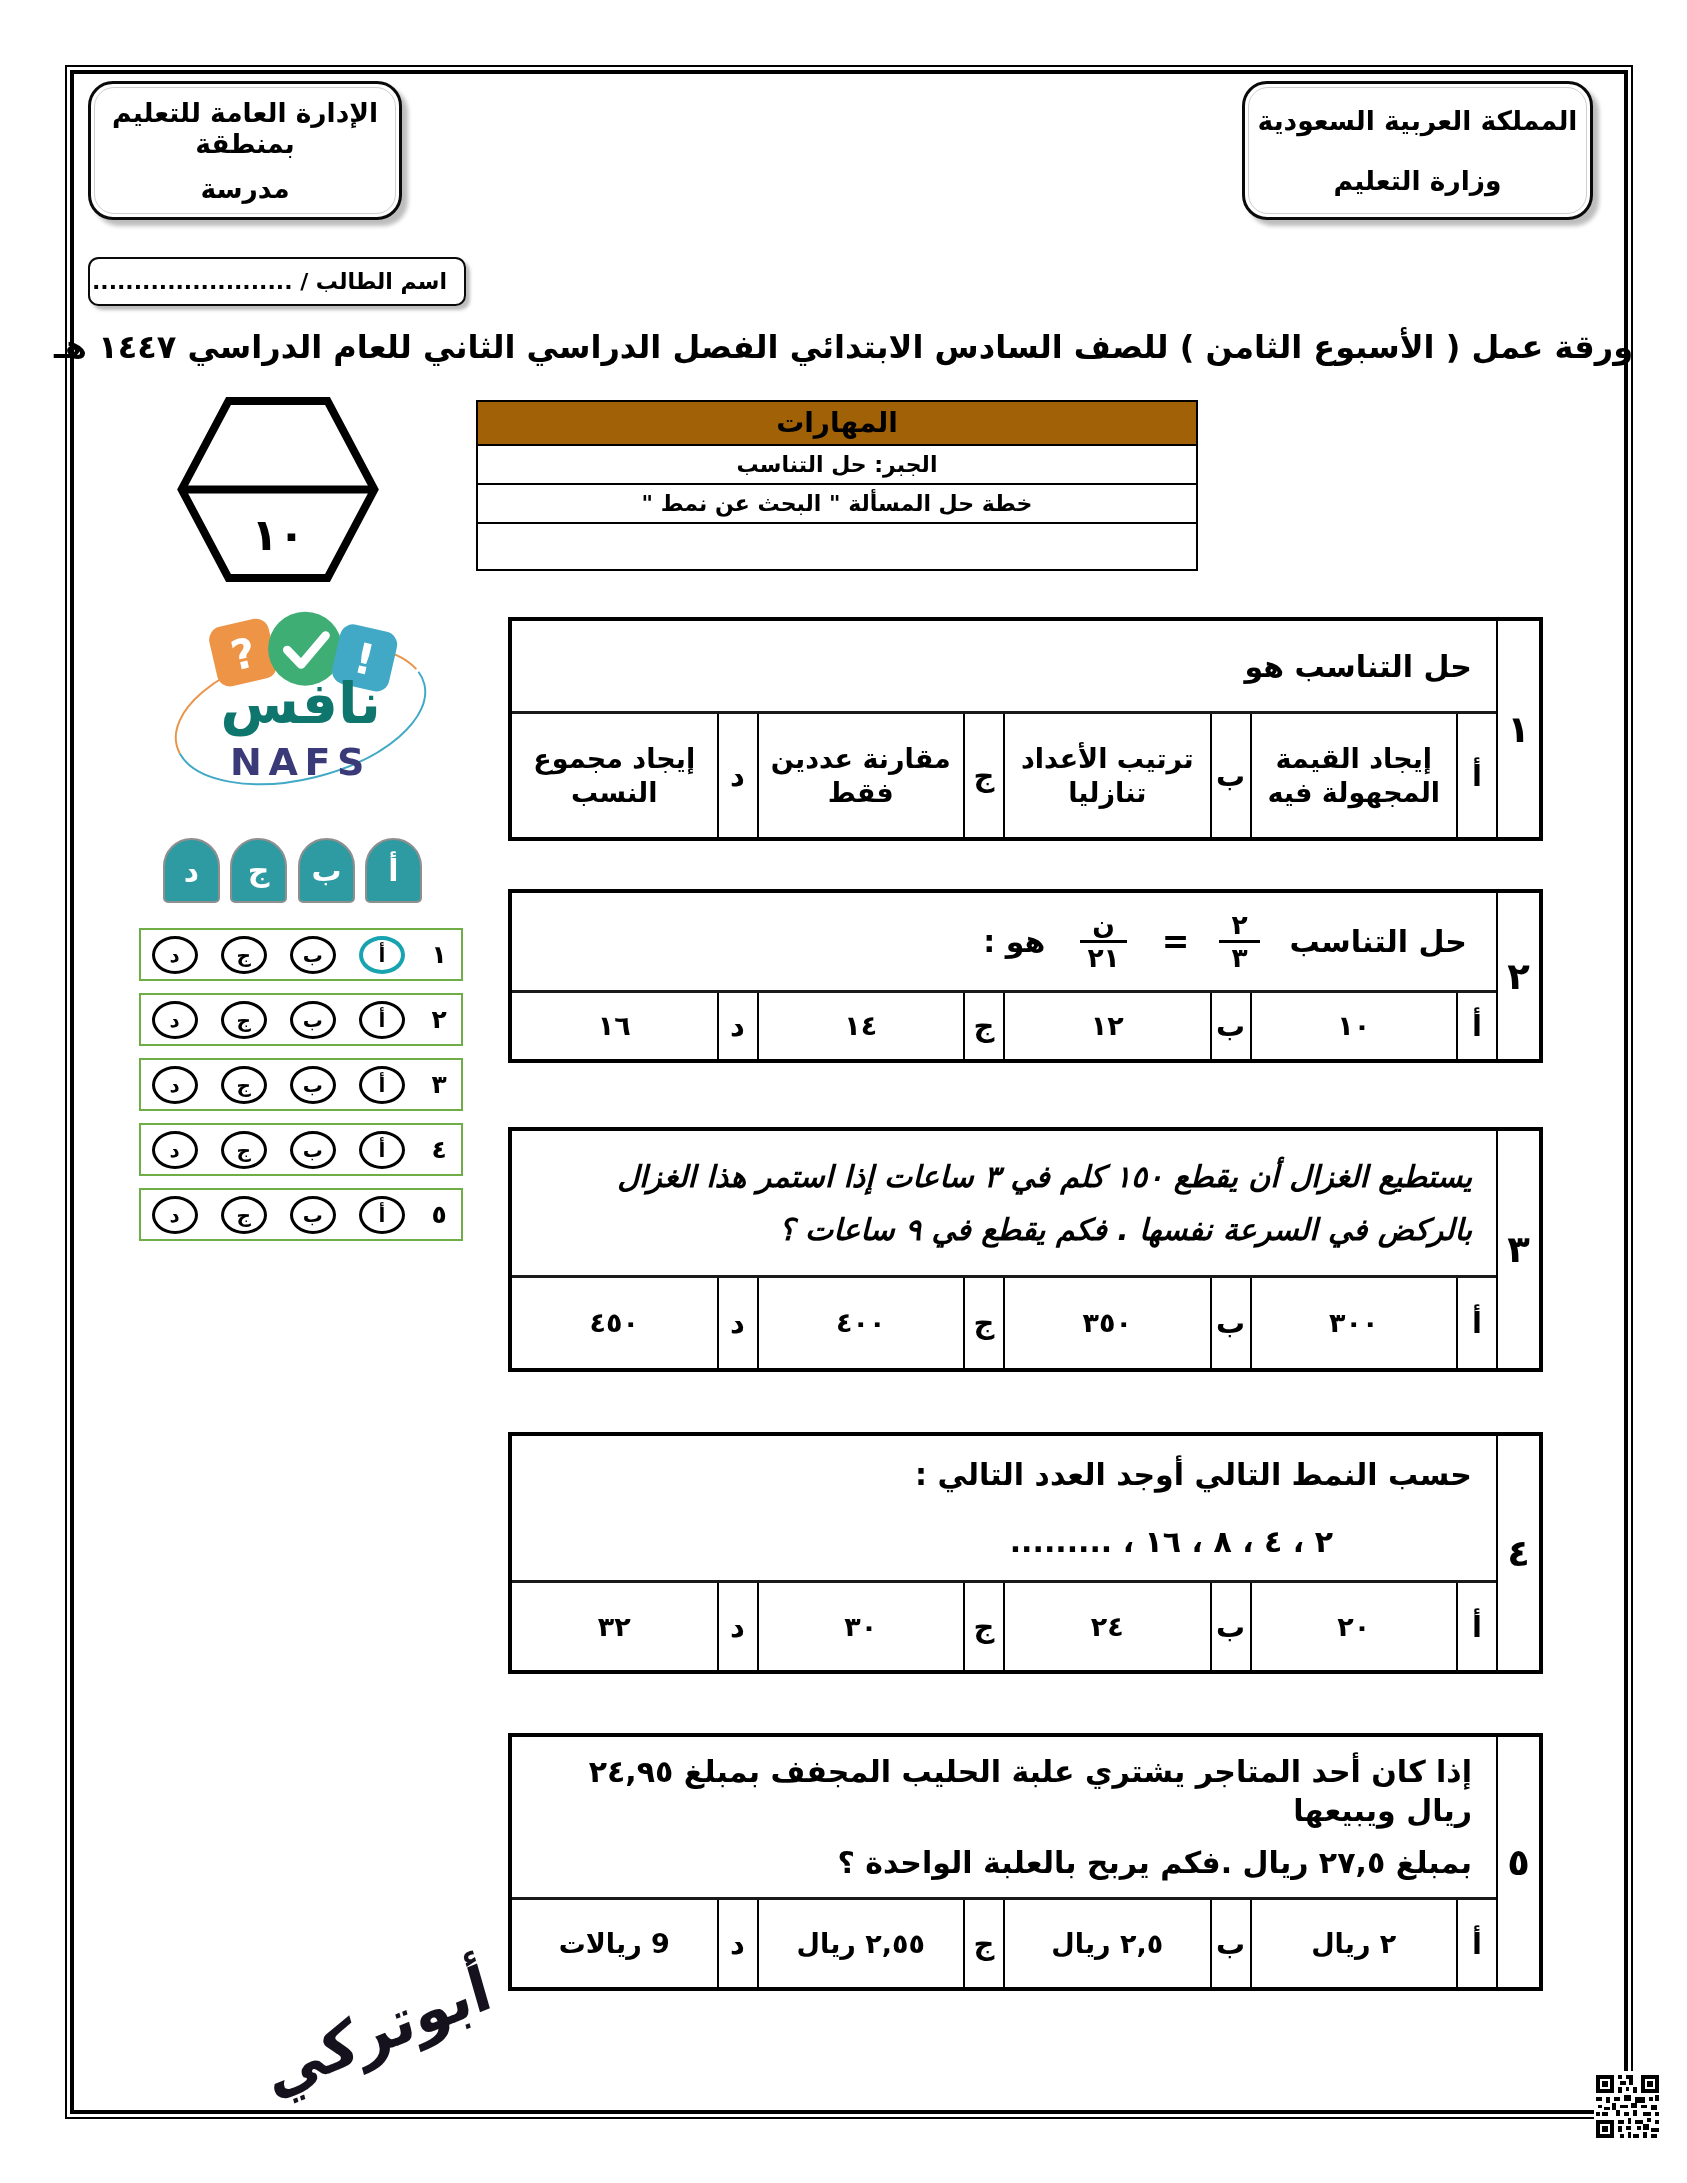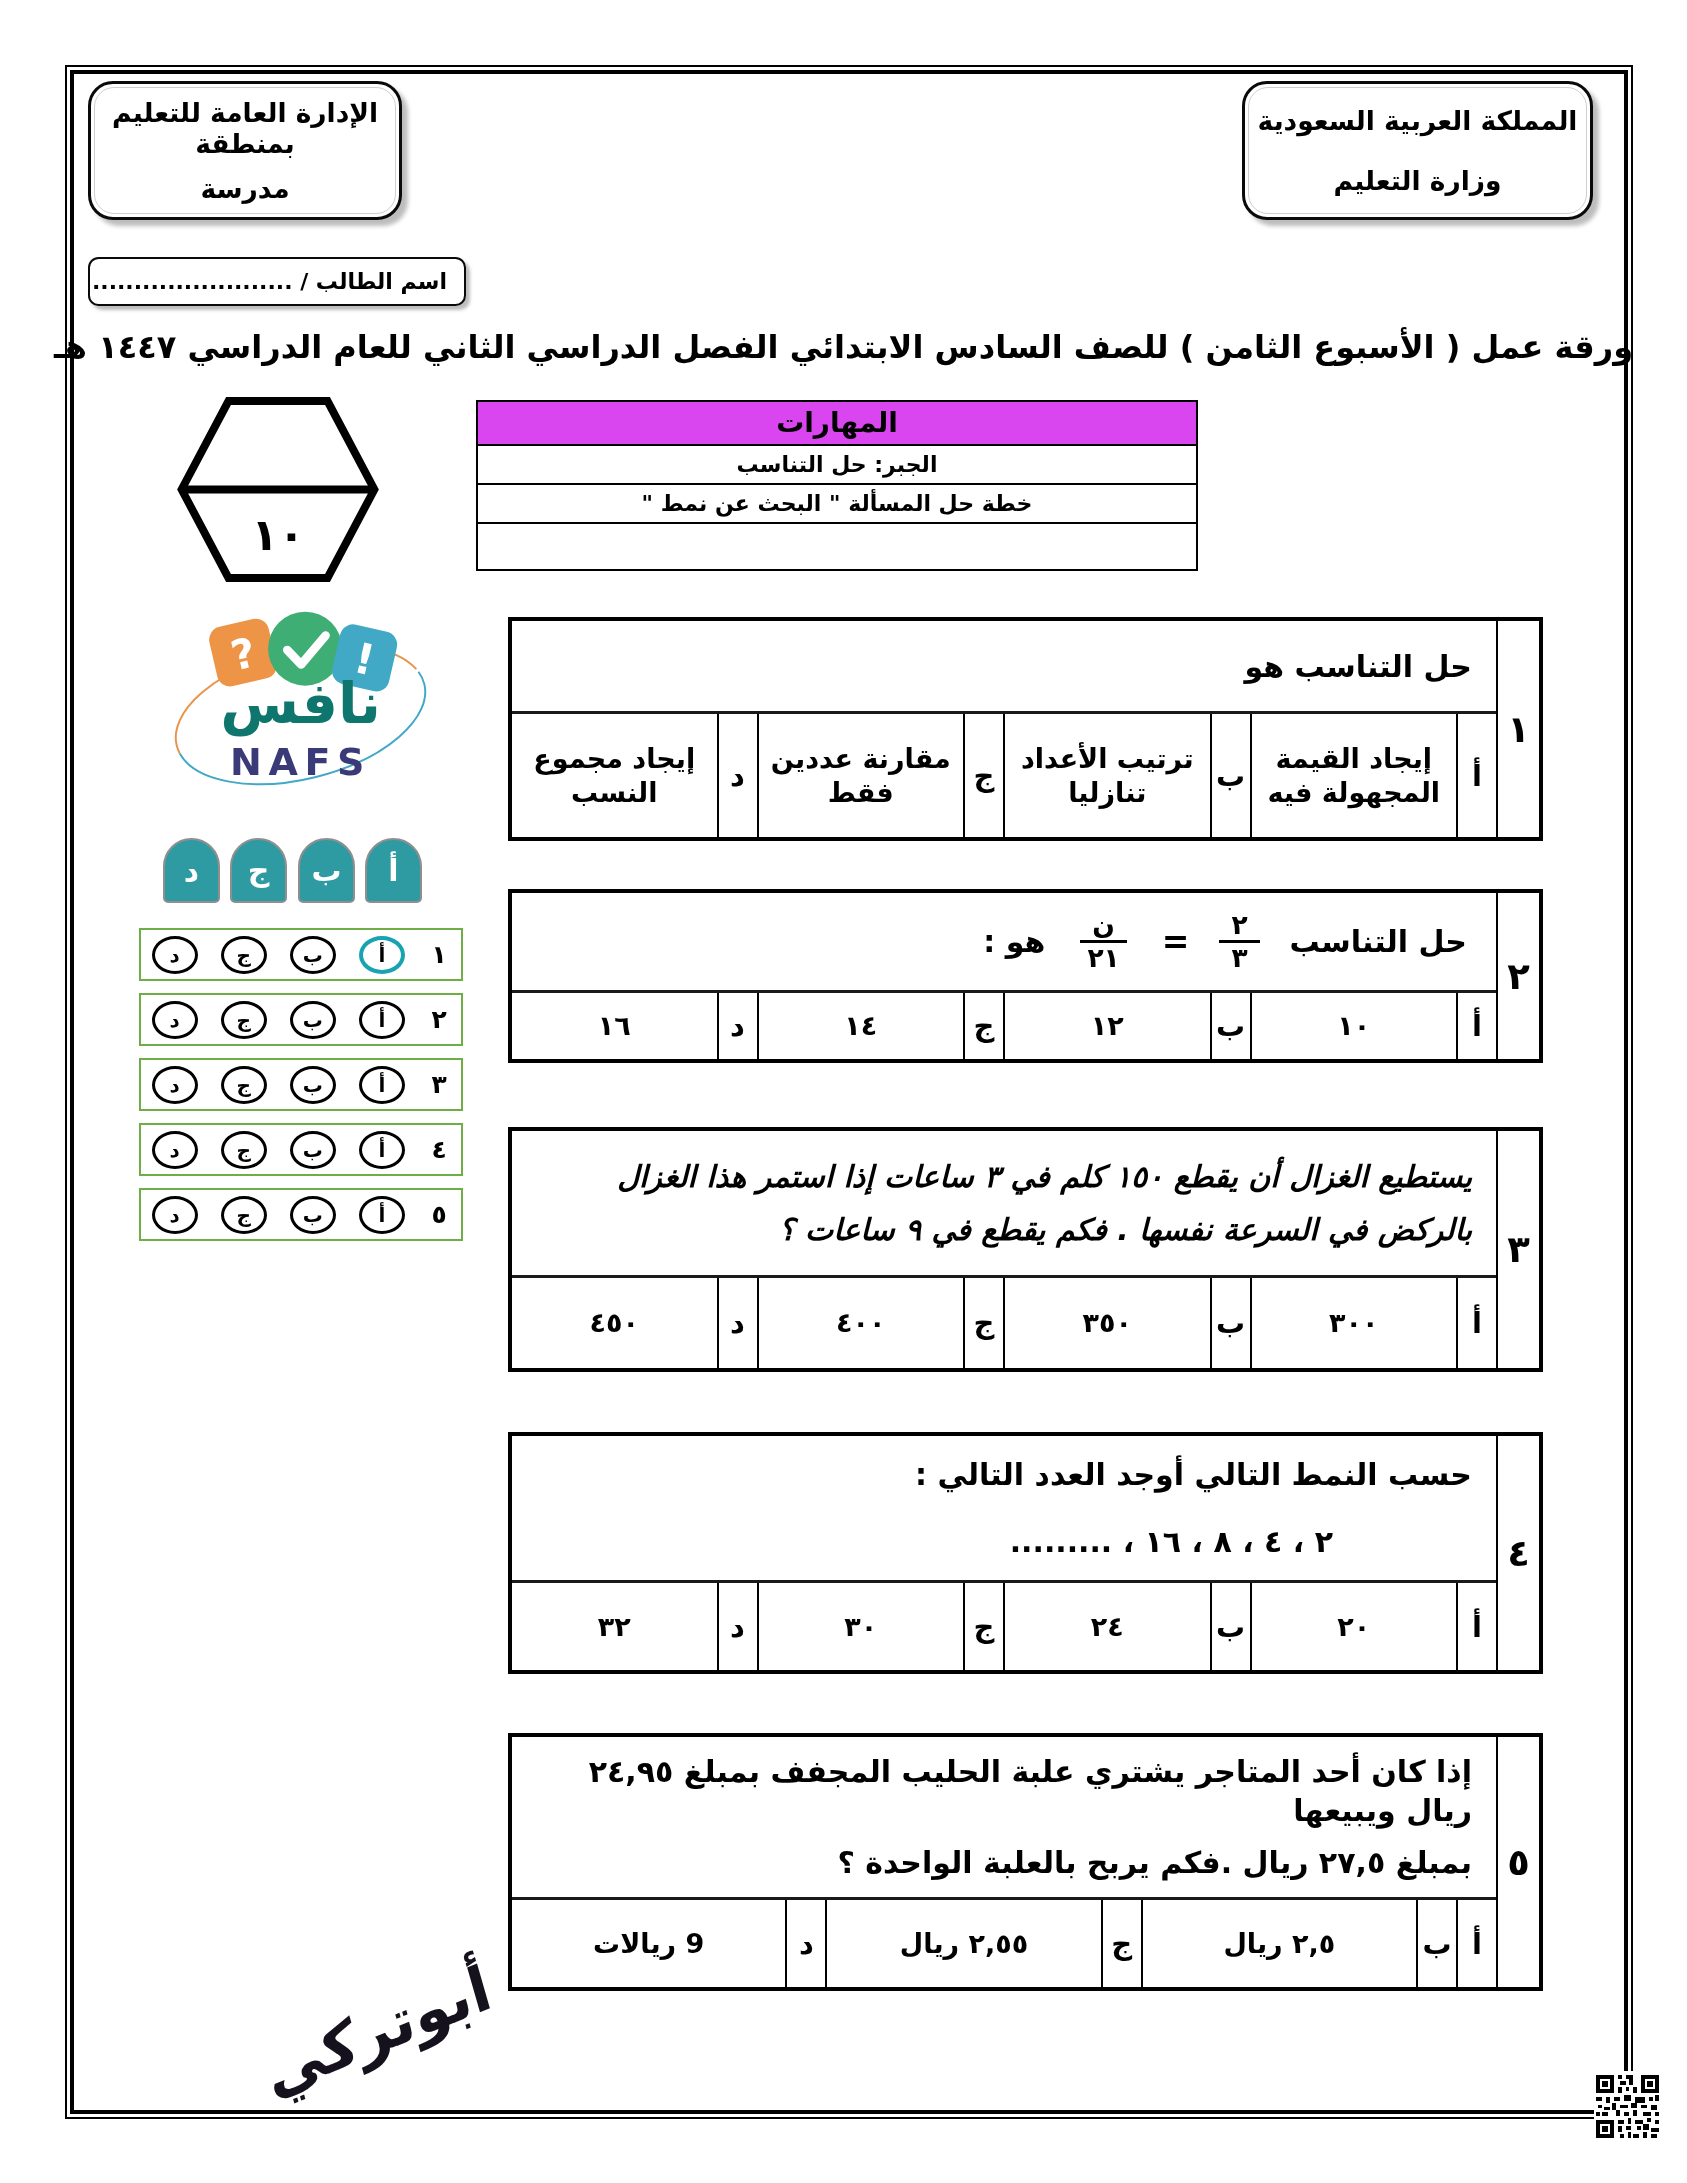--- a/index.html
+++ b/index.html
@@ -19,21 +19,21 @@
   .name-box{position:absolute;left:88px;top:257px;width:378px;height:49px;border:2.6px solid #0a0a0a;
             border-radius:10.6px;box-shadow:4px 4px 3.3px #bdbdbd;background:#fff;display:flex;align-items:center;
             padding:0 17px;font-size:22px;font-weight:bold;box-sizing:border-box;white-space:nowrap;overflow:hidden;}
   .title{position:absolute;top:328px;left:0;width:100%;text-align:center;font-size:32px;font-weight:bold;}
   
   .badge-svg{position:absolute;left:177px;top:396px;}
   .badge-num{position:absolute;left:177px;top:491px;width:202px;height:86px;display:flex;
              align-items:center;justify-content:center;font-size:44px;font-weight:bold;}
   
   .skills{position:absolute;left:476px;top:400px;width:722px;border:2px solid #000;background:#fff;box-sizing:border-box;}
-  .sk-h{height:42px;background:#d946ef;font-size:28px;font-weight:bold;text-align:center;line-height:42px;border-bottom:2px solid #000;}
+  .sk-h{height:42px;background:#a16207;font-size:28px;font-weight:bold;text-align:center;line-height:42px;border-bottom:2px solid #000;}
   .sk-r{height:37px;font-size:22px;font-weight:bold;text-align:center;line-height:37px;border-bottom:2px solid #000;}
   .sk-last{height:45px;border-bottom:none;}
   
   .nafs-svg{position:absolute;left:165px;top:610px;}
   .nafs-ar{position:absolute;left:165px;top:670px;width:271px;text-align:center;
            font-size:57px;font-weight:bold;color:#0f766e;}
   .nafs-en{position:absolute;left:165px;top:740px;width:271px;text-align:center;
            font-size:38px;font-weight:bold;color:#3A3A78;letter-spacing:6.6px;direction:ltr;}
   
   .tab{position:absolute;top:838px;width:57px;height:65px;background:#2E9BA3;border:2.6px solid #8f8f8f;
@@ -266,20 +266,21 @@
 
   <div class="qt qt5">
     <div class="qnum">٥</div>
     <div class="qmain">
       <div class="qtext">
         <div class="qline">إذا كان أحد المتاجر يشتري علبة الحليب المجفف بمبلغ ٢٤,٩٥ ريال ويبيعها</div>
         <div class="qline">بمبلغ ٢٧,٥ ريال .فكم يربح بالعلبة الواحدة ؟</div>
       </div>
       <div class="opts">
         <span class="ol">أ</span>
+        <span class="ov">٢ ريال</span>
         <span class="ol">ب</span>
         <span class="ov">٢,٥ ريال</span>
         <span class="ol">ج</span>
         <span class="ov">٢,٥٥ ريال</span>
         <span class="ol">د</span>
         <span class="ov">9 ريالات</span>
       </div>
     </div>
   </div>
 

